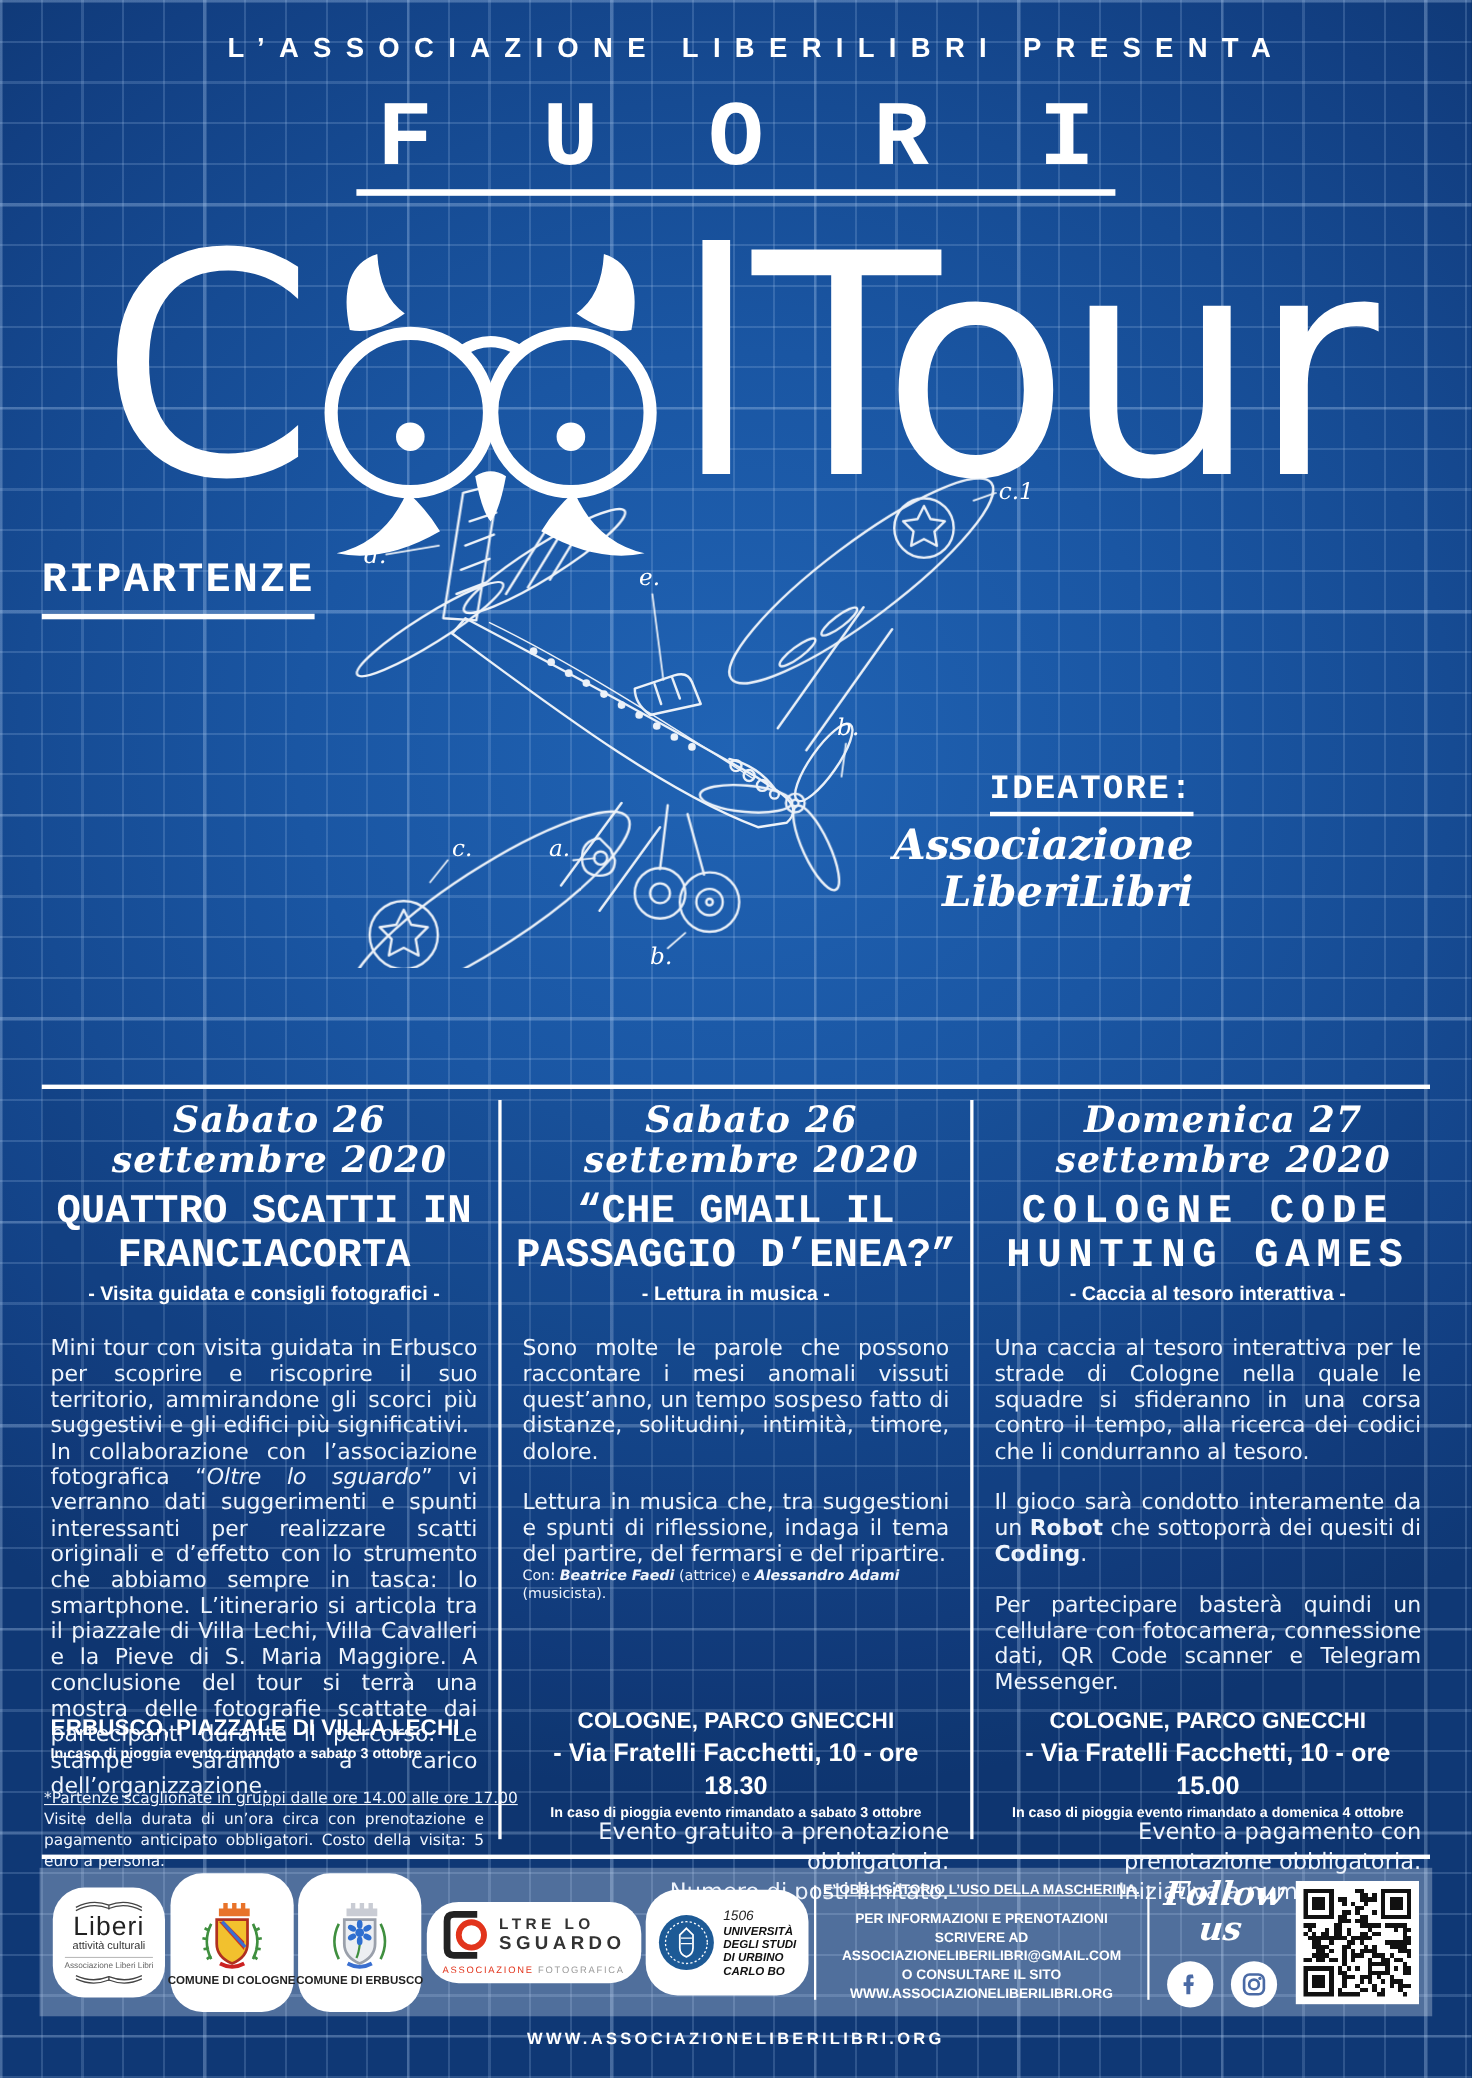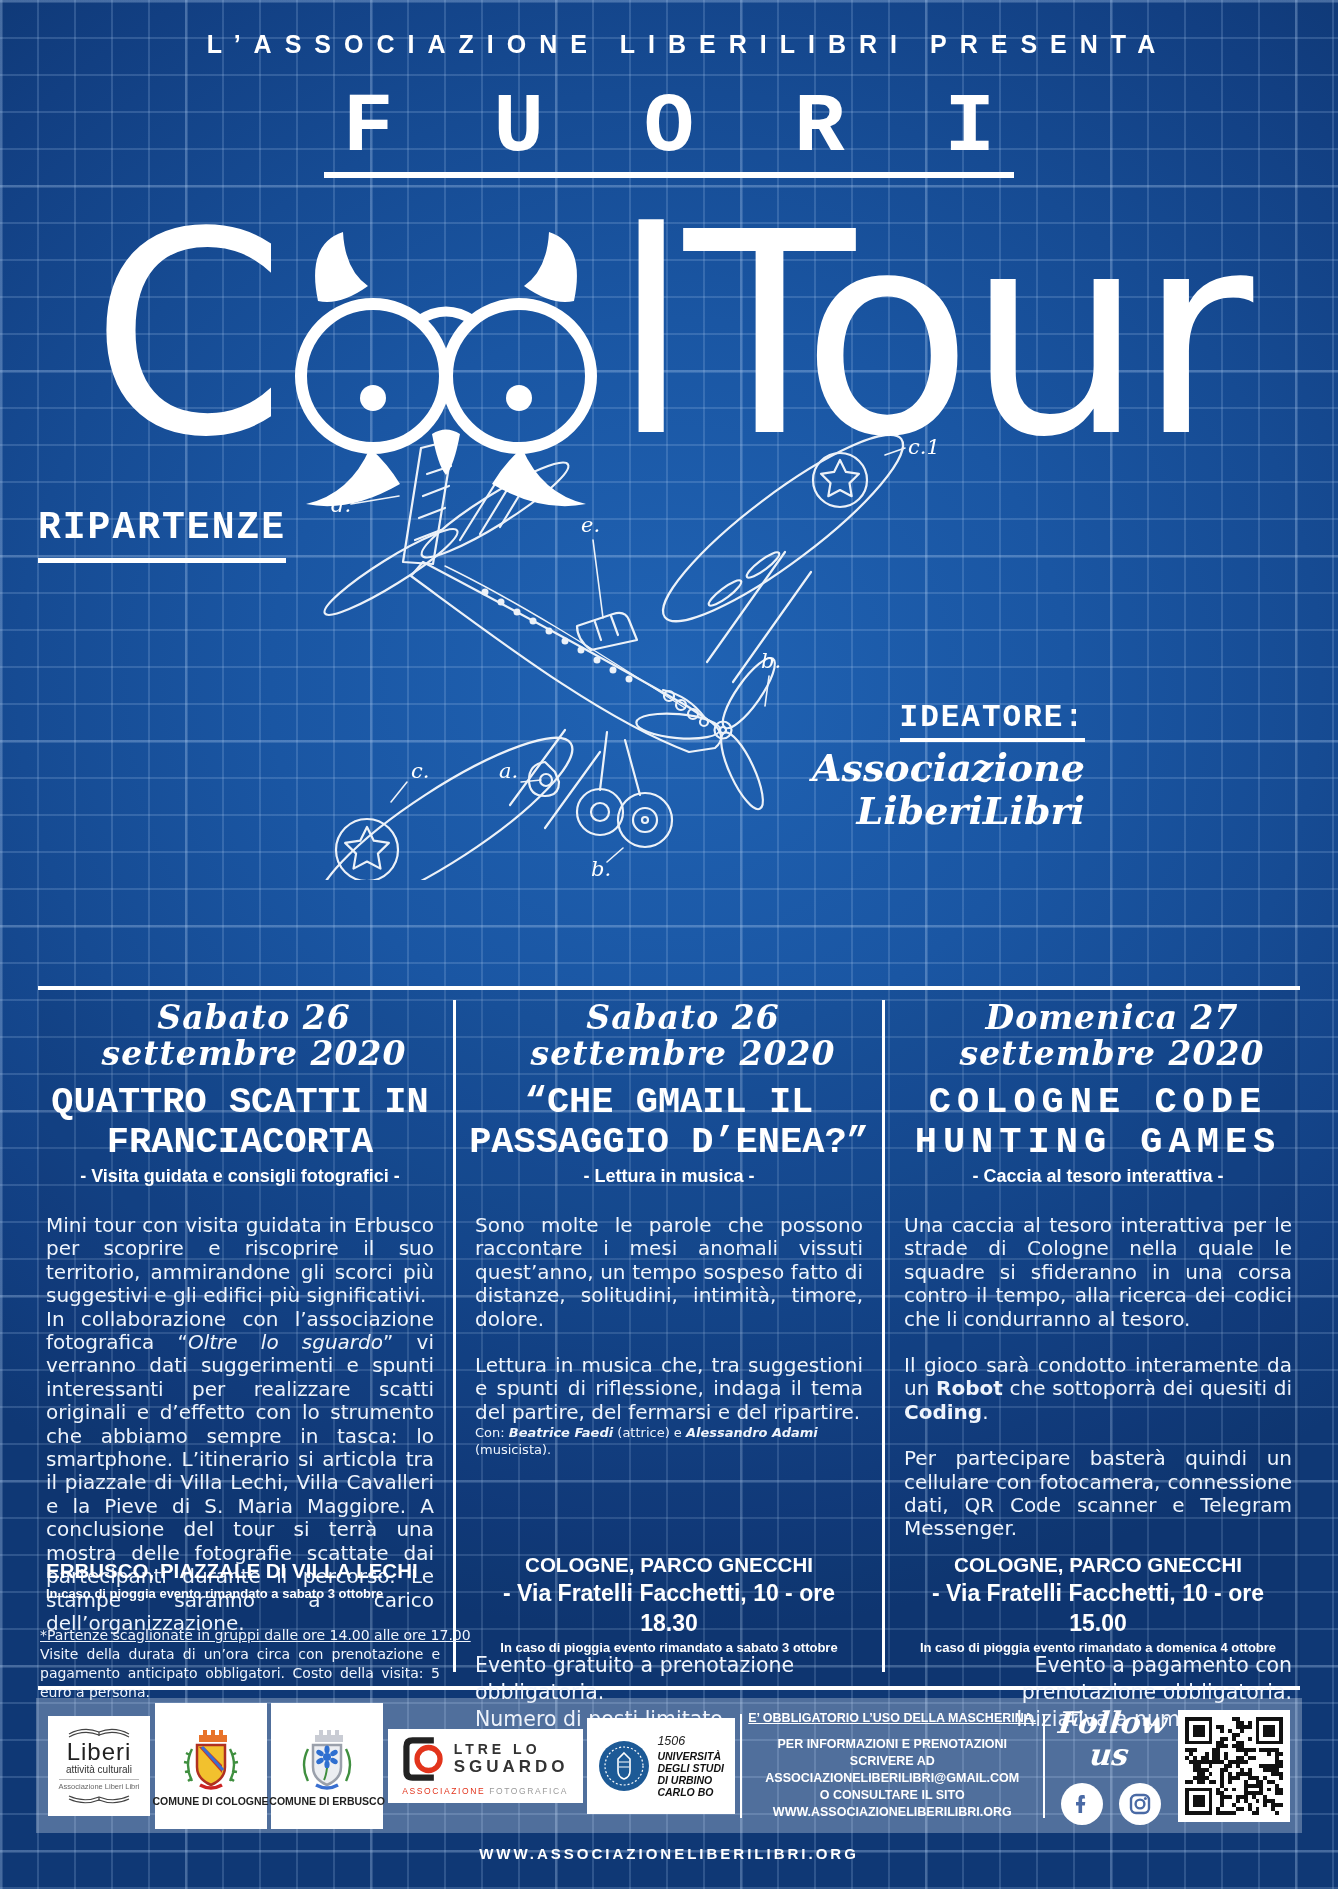--- a/index.html
+++ b/index.html
@@ -47,28 +47,28 @@
   .esub{margin-top:2px;text-align:center;font-weight:bold;font-size:18px;line-height:24px;}
   .ebody{margin-top:26px;padding:0 8px;font-family:"DejaVu Sans",sans-serif;font-size:20px;line-height:23.4px;text-align:justify;color:#eef4fc;}
   .ebody p{margin:0;}
   .ebody p.sp{margin-top:23px;}
   .cast{margin-top:3px;font-size:13px;line-height:17px;text-align:left;}
   .venue{position:absolute;top:552px;left:8px;right:8px;text-align:center;font-weight:bold;}
   .venue.left{text-align:left;top:558px;}
   .vname{font-size:20.5px;line-height:26px;}
   .vaddr{font-size:23px;line-height:30px;}
   .vrain{font-size:13px;line-height:20px;}
-  .note{position:absolute;top:652px;left:8px;right:8px;text-align:left;font-family:"DejaVu Sans",sans-serif;font-size:20.5px;line-height:27px;color:#f0f5fd;}
+  .note{position:absolute;top:652px;left:8px;right:8px;text-align:right;font-family:"DejaVu Sans",sans-serif;font-size:20.5px;line-height:27px;color:#f0f5fd;}
   .note.right{text-align:right;}
   .footnote{position:absolute;top:626px;left:2px;right:2px;font-family:"DejaVu Sans",sans-serif;color:#f0f5fd;}
   .fn-u{font-size:14px;line-height:19px;white-space:nowrap;text-decoration:underline;}
   .fn-rest{font-size:14px;line-height:19px;text-align:justify;}
 
   .band{top:1698px;left:36px;width:1266px;height:135px;background:rgba(231,238,250,0.30);display:flex;align-items:center;justify-content:space-between;padding:0 12px;box-sizing:border-box;}
-  .card{background:#fff;color:#222;display:flex;flex-direction:column;align-items:center;justify-content:center;flex:none;}
+  .card{background:#fff;color:#222;display:flex;flex-direction:column;align-items:center;justify-content:center;flex:none;border-radius:29px;}
   .card-liberi{width:102px;height:100px;}
   .lib-title{font-size:24px;line-height:24px;letter-spacing:1px;color:#222;}
   .lib-sub{font-size:10px;line-height:12px;color:#333;}
   .lib-assoc{font-size:7.5px;line-height:10px;color:#666;border-top:1px solid #bbb;margin-top:3px;padding-top:2px;}
   .card-comune{width:112px;height:126px;}
   .caption{font-size:10.5px;font-weight:bold;white-space:nowrap;margin-top:2px;color:#222;}
   .card-oltre{width:195px;height:74px;}
   .ol-row{display:flex;align-items:center;gap:6px;}
   .ol-l1{font-size:14px;font-weight:bold;letter-spacing:4px;color:#333;line-height:16px;}
   .ol-l2{font-size:17px;font-weight:bold;letter-spacing:4px;color:#333;line-height:19px;}

